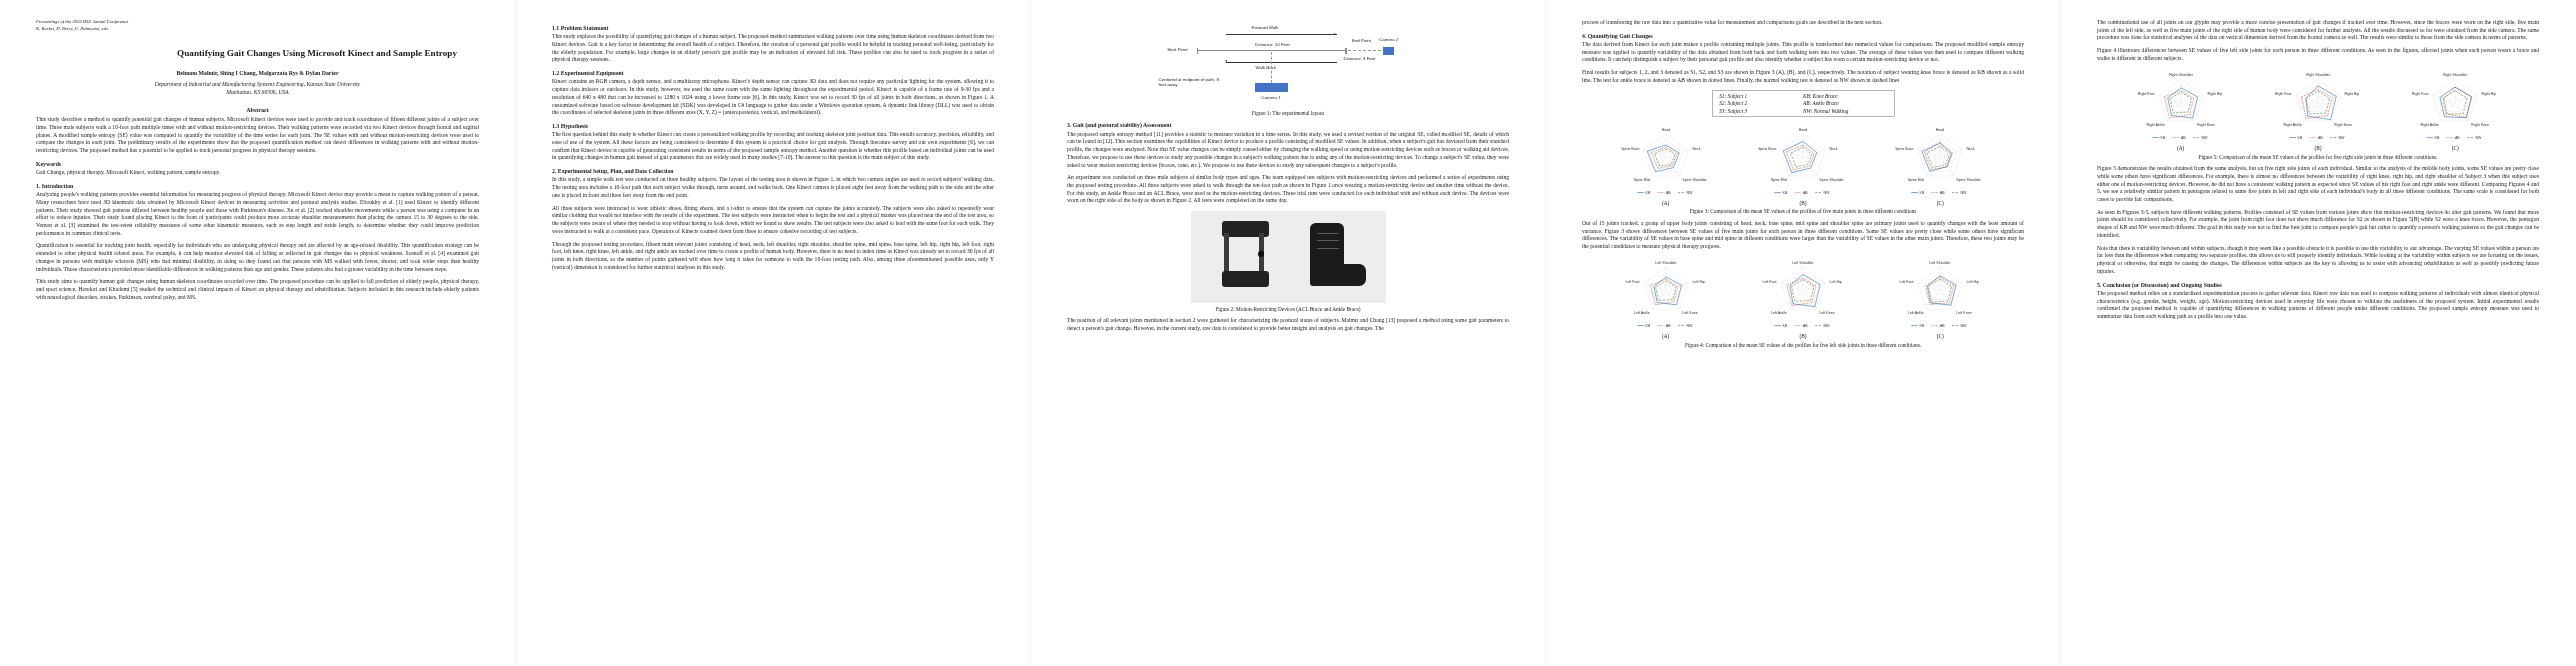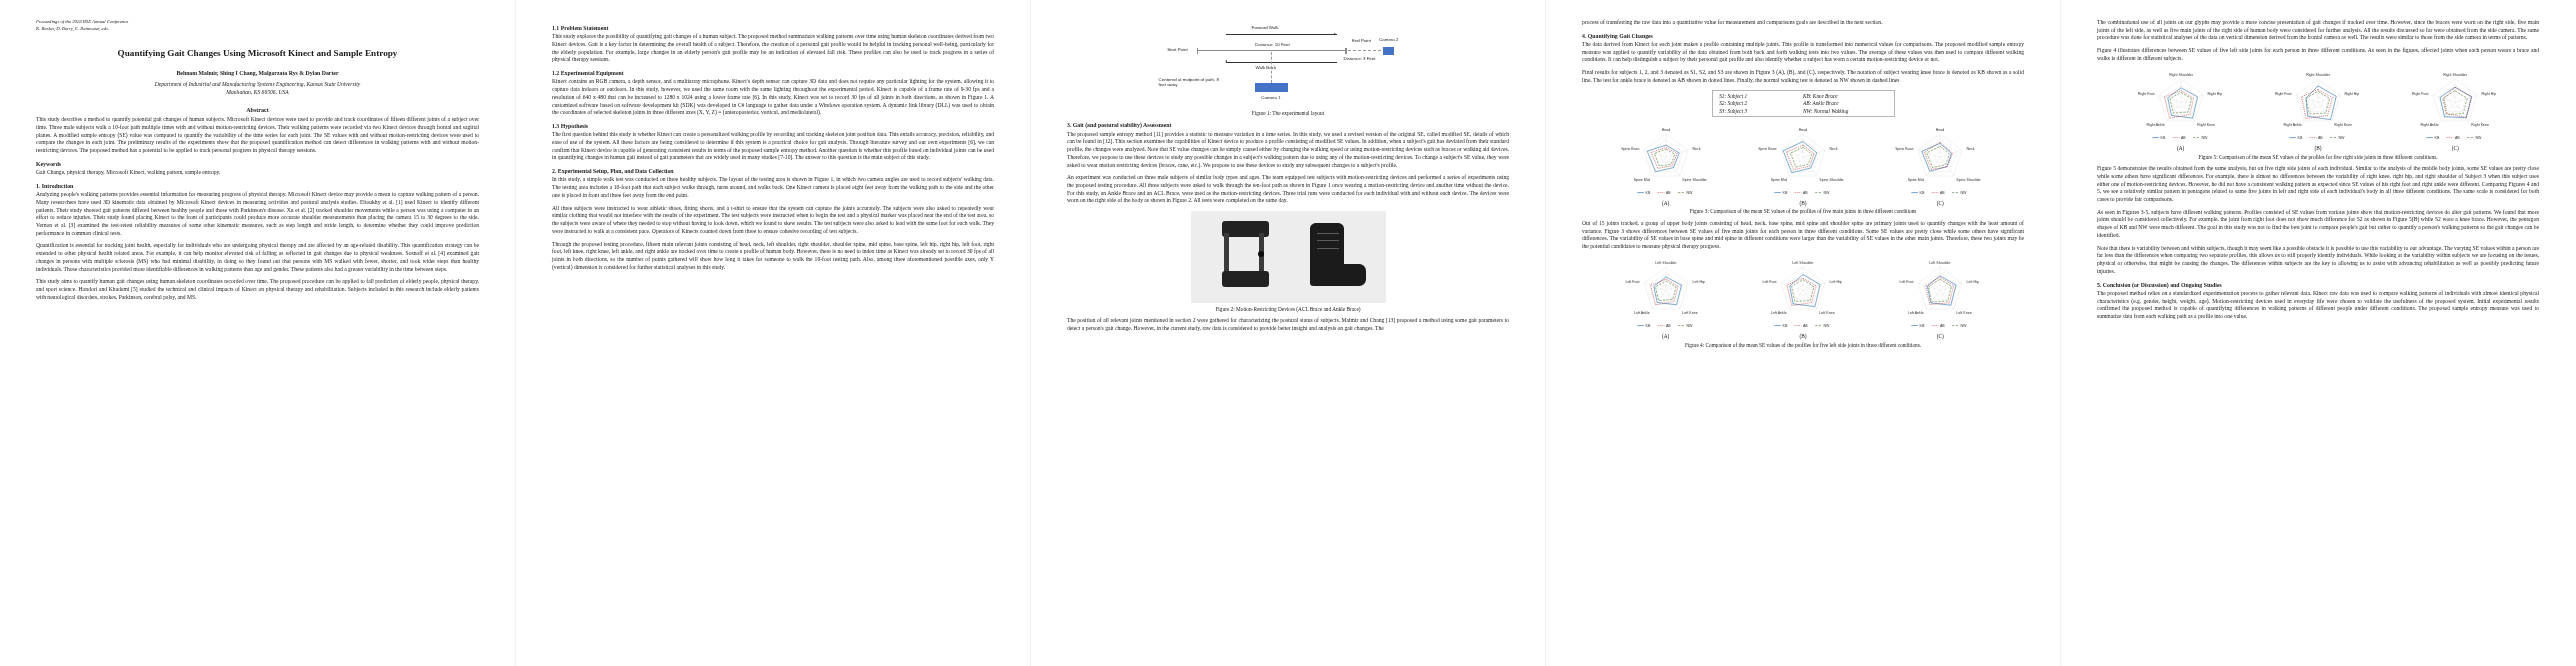--- a/index.html
+++ b/index.html
@@ -3,21 +3,21 @@
 <meta charset="utf-8">
 <style>
   * { box-sizing: border-box; }
   html,body { margin:0; padding:0; background:#ffffff; }
   body { font-family:"Liberation Serif", serif; color:#1a1a1a; }
   .spread { display:flex; width:2576px; height:667px; background:#fff; }
   .page { width:515px; height:667px; padding:19px 36px 22px 36px; background:#fff; position:relative; overflow:hidden; }
   .page + .page { border-left:0.6px solid #f2f2f2; }
 
   .head-note { font-style:italic; font-size:4.7px; line-height:1.4; margin-bottom:15.6px; }
-  h1.title { font-size:9.2px; font-weight:bold; text-align:center; margin:3.3px 22px 11px 22px; line-height:1.25; }
+  h1.title { font-size:9.2px; font-weight:bold; text-align:right; margin:3.3px 22px 11px 22px; line-height:1.25; }
   .authors { text-align:center; font-weight:bold; font-size:5.8px; margin-bottom:5px; }
   .affil { text-align:center; font-style:italic; font-size:5.6px; line-height:1.4; }
   .abstract-h { text-align:center; font-size:6.1px; font-weight:bold; margin:10px 0 3.3px 0; }
   p { font-size:5.6px; line-height:1.38; text-align:justify; margin:0 0 5px 0; }
   h3 { font-size:5.8px; font-weight:bold; margin:6.1px 0 2.2px 0; }
   .kw { margin-bottom:1.1px; }
 
   figure { margin:5.6px 0; }
   figcaption { text-align:center; font-size:5.3px; margin-top:2.8px; }
 

